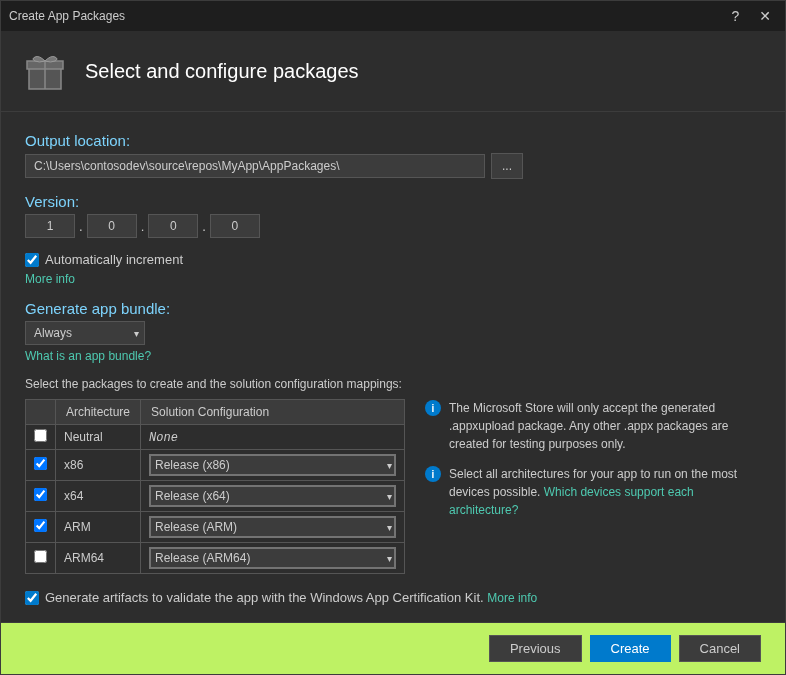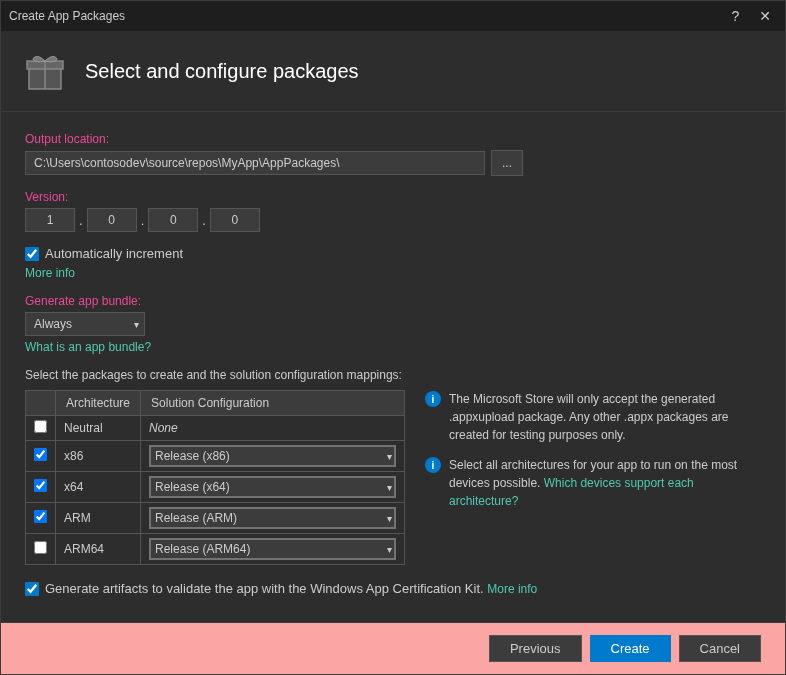--- a/index.html
+++ b/index.html
@@ -81,23 +81,23 @@
     .main-body {
       flex: 1;
       padding: 20px 24px;
       overflow-y: auto;
       background: #2d2d2d;
     }
     .field-group {
       margin-bottom: 14px;
     }
     .field-label {
-      color: #ec4899;
+      color: #7dd3fc;
       margin-bottom: 4px;
-      font-size: 12px;
+      font-size: 15px;
     }
     .text-input {
       background: #3c3c3c;
       border: 1px solid #555555;
       color: #cccccc;
       padding: 4px 8px;
       font-size: 12px;
       font-family: 'Segoe UI', sans-serif;
     }
     .output-row {
@@ -274,21 +274,21 @@
       color: #cccccc;
       line-height: 1.5;
     }
     .bottom-checkboxes {
       margin-top: 16px;
       display: flex;
       flex-direction: column;
       gap: 6px;
     }
     .footer {
-      background: #fca5a5;
+      background: #bef264;
       border-top: 1px solid #3c3c3c;
       padding: 12px 24px;
       display: flex;
       justify-content: flex-end;
       gap: 8px;
       flex-shrink: 0;
     }
     .footer-btn {
       padding: 5px 20px;
       font-size: 13px;
@@ -299,20 +299,21 @@
       background: #3c3c3c;
       min-width: 75px;
     }
     .footer-btn.primary {
       background: #007acc;
       border-color: #007acc;
       color: #ffffff;
     }
     .none-italic {
       font-style: italic;
+      font-family: Liberation Mono, monospace;
     }
   </style>
 </head>
 <body>
 
 <div class="window">
 
   <div class="title-bar">
     <span class="title-bar-text">Create App Packages</span>
     <div class="title-bar-buttons">

